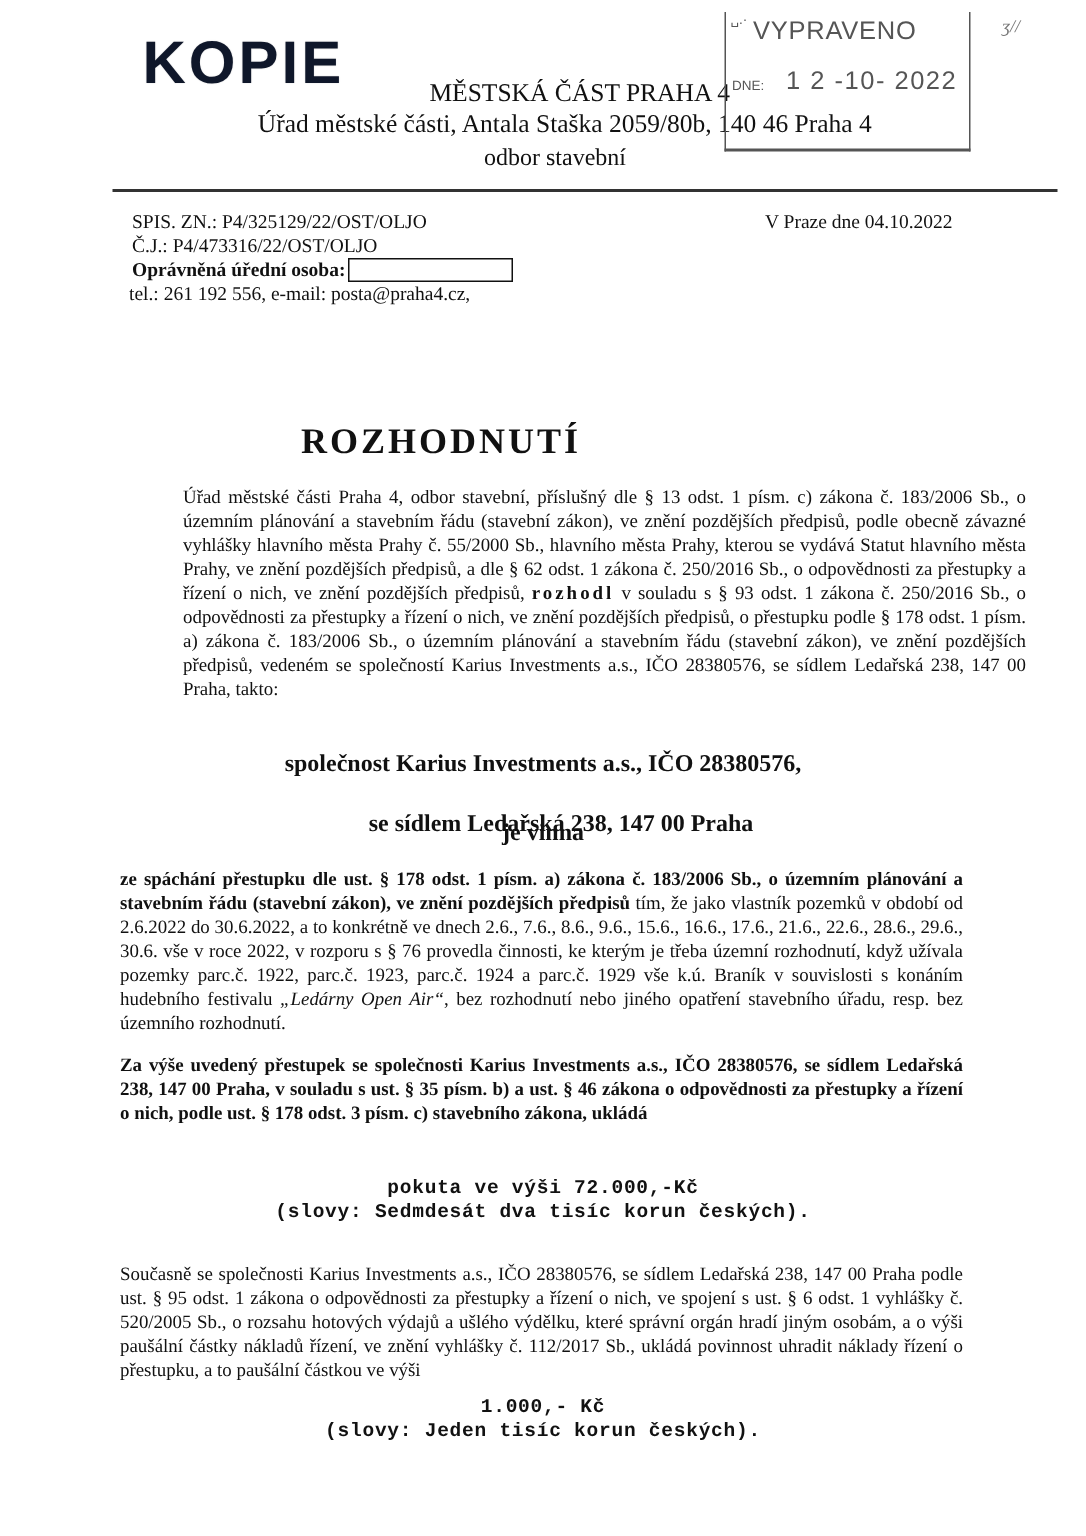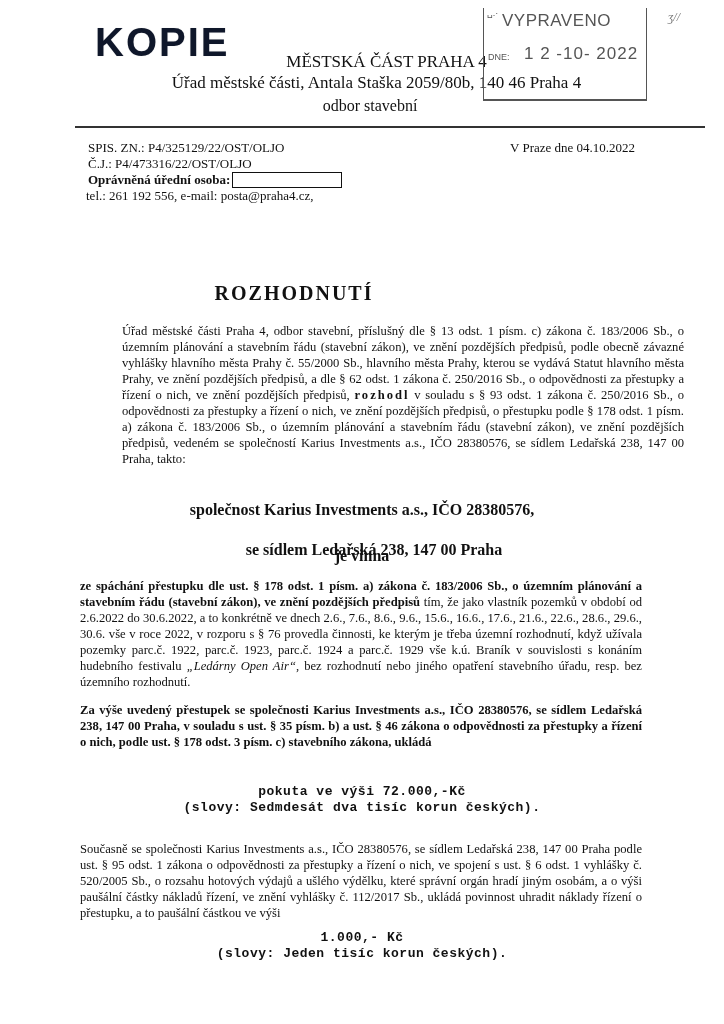--- a/index.html
+++ b/index.html
@@ -34,21 +34,21 @@
   .meta { left: 88px; font-size: 13px; line-height: 16px; }
   .meta1 { top: 140px; }
   .meta2 { top: 156px; }
   .meta3 { top: 172px; font-weight: bold; display: flex; align-items: flex-end; }
   .meta4 { top: 188px; left: 86px; }
   .namebox { display: inline-block; width: 108px; height: 14px; border: 1.5px solid #111; margin-left: 2px; }
   .place { left: 510px; top: 140px; font-size: 13px; }
 
   .title {
     left: 0; width: 588px; top: 282px; text-align: center;
-    font-size: 20px; font-weight: bold; letter-spacing: 2px;
+    font-size: 24px; font-weight: bold; letter-spacing: 2px;
   }
   .para {
     left: 80px; width: 562px; font-size: 12.6px; line-height: 16px; text-align: justify;
   }
   .p1 { top: 323px; margin-left: 42px; }
   .center { left: 0; width: 724px; text-align: center; font-weight: bold; font-size: 16px; line-height: 16px; }
   .c1 { top: 502px; }
   .c2 { top: 542px; margin-left: 12px; }
   .c3 { top: 548px; }
   .p2 { top: 578px; }

